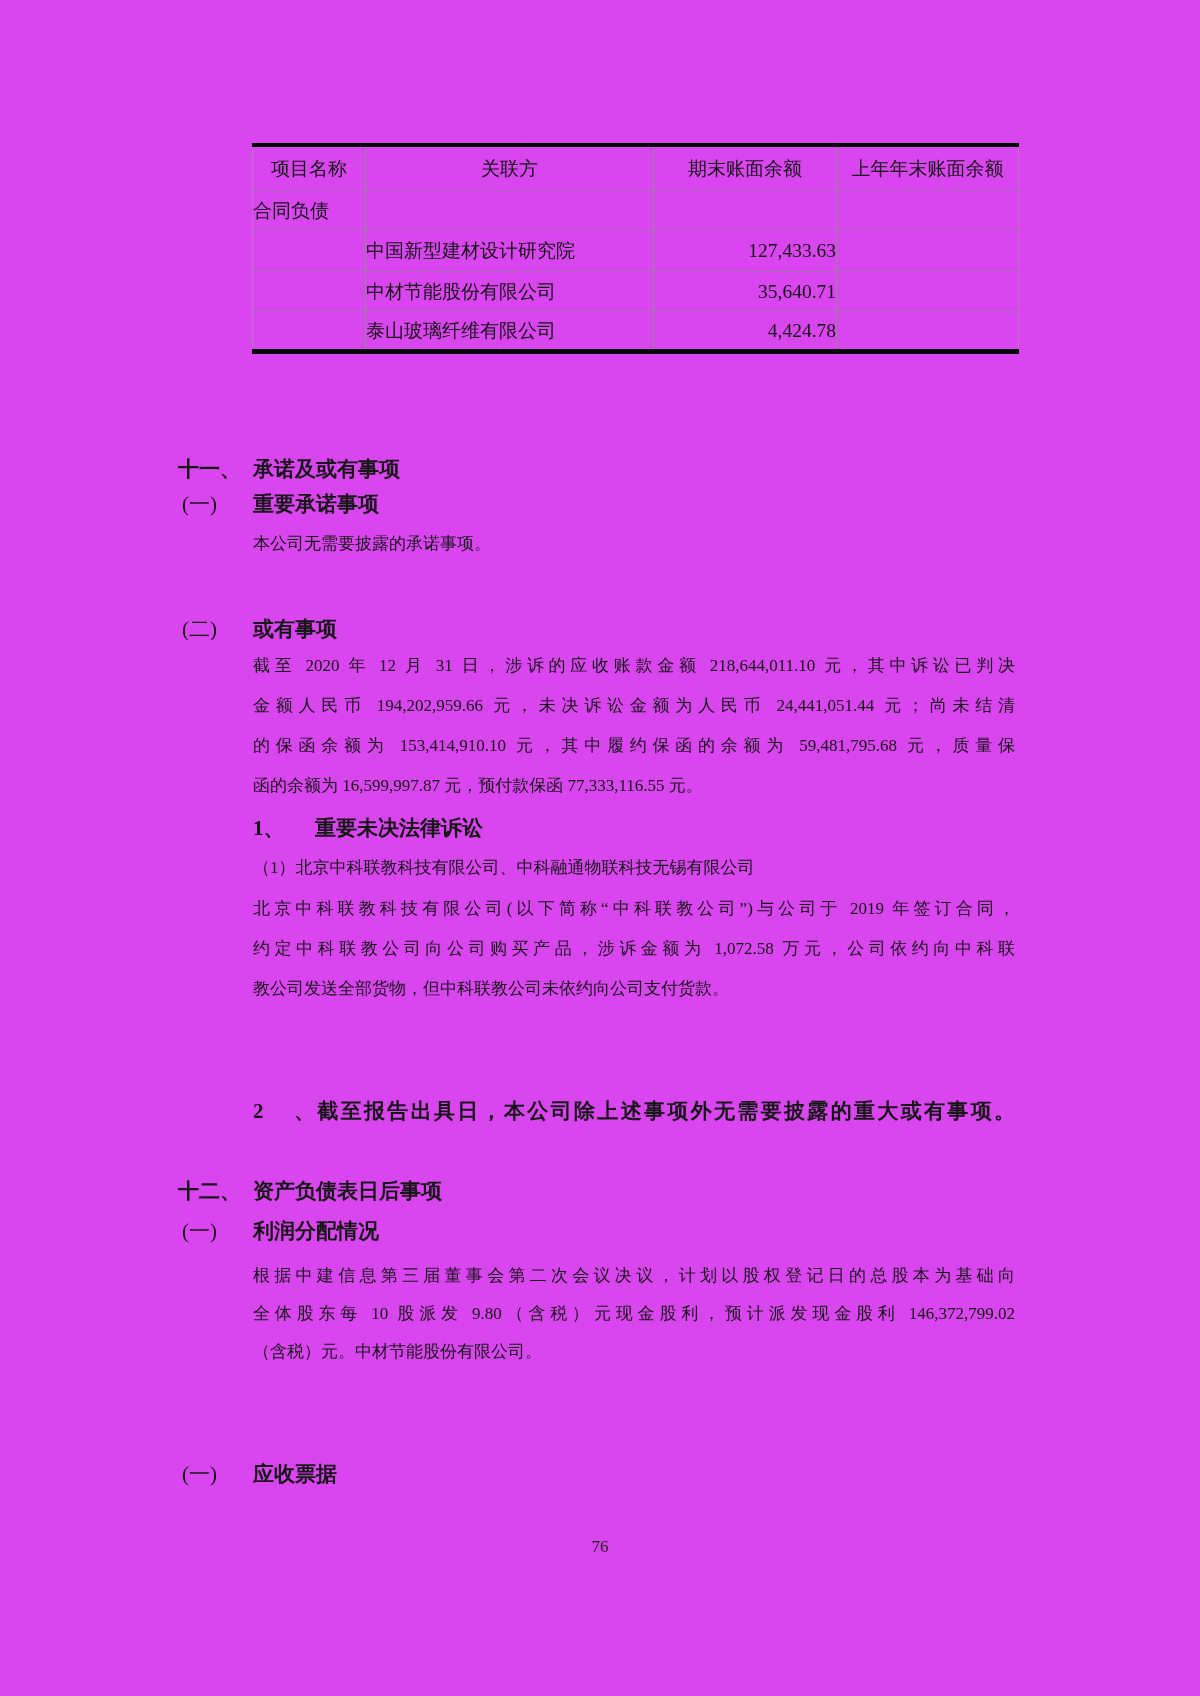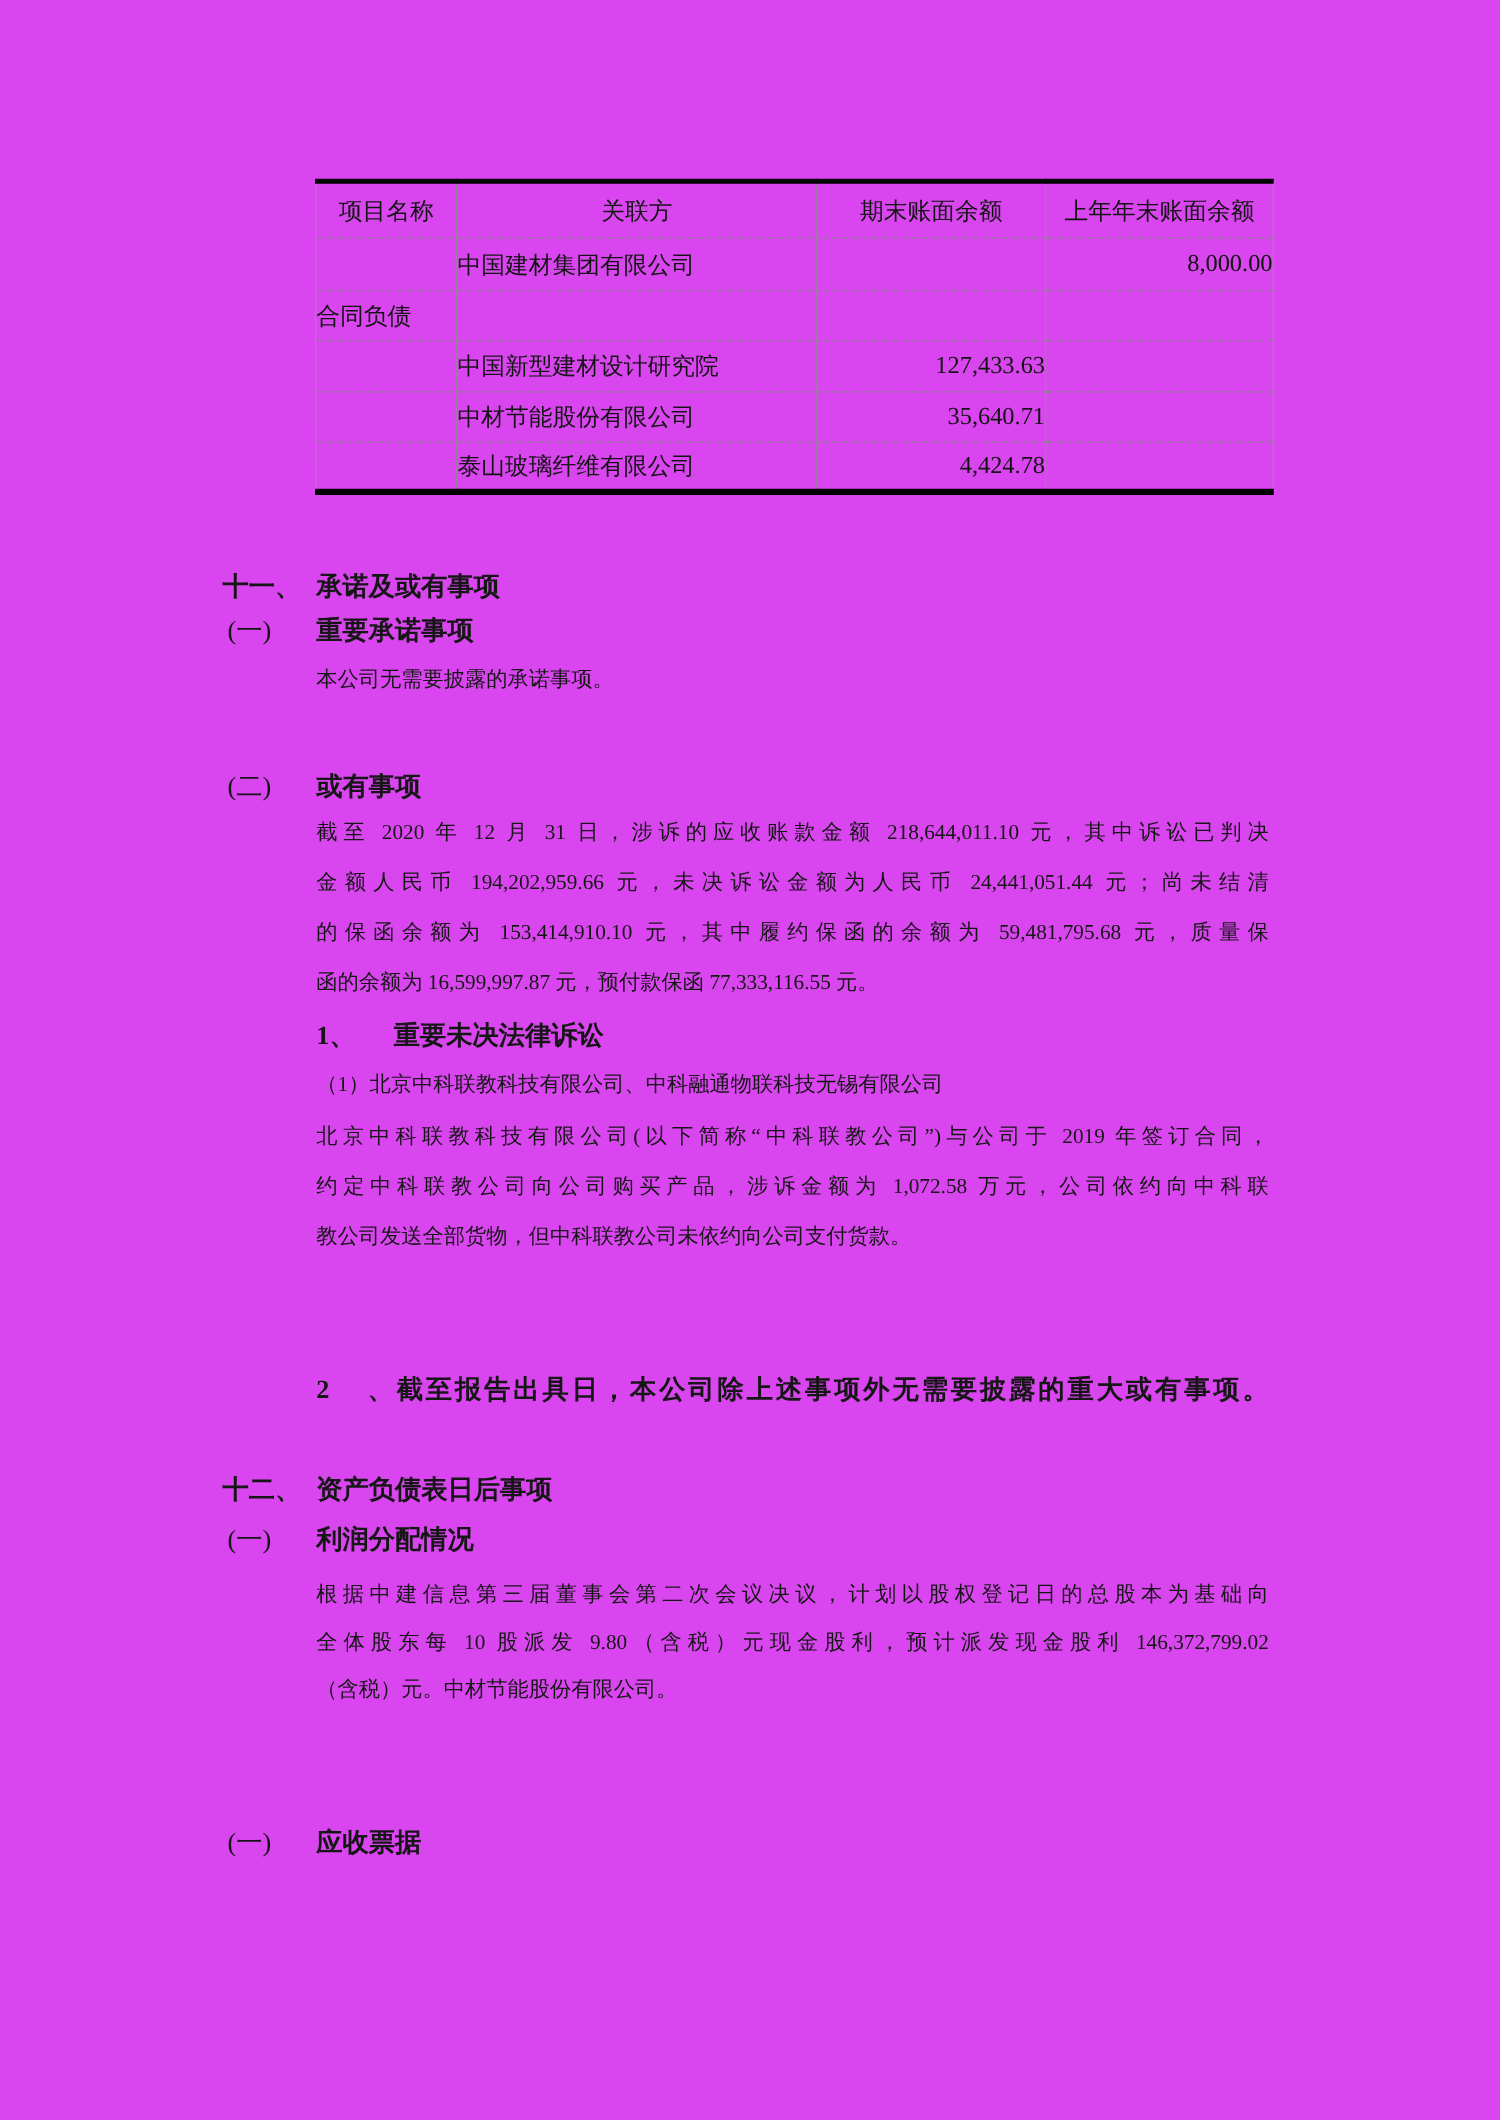--- a/index.html
+++ b/index.html
@@ -53,26 +53,20 @@
     </colgroup>
     <thead>
       <tr>
         <th>项目名称</th>
         <th>关联方</th>
         <th>期末账面余额</th>
         <th>上年年末账面余额</th>
       </tr>
     </thead>
     <tbody>
-      <tr style="height:42px">
-        <td class="c-item"></td>
-        <td class="c-name">中国建材集团有限公司</td>
-        <td class="c-num"></td>
-        <td class="c-num c-num4">8,000.00</td>
-      </tr>
       <tr style="height:40px">
         <td class="c-item">合同负债</td>
         <td class="c-name"></td>
         <td class="c-num"></td>
         <td class="c-num c-num4"></td>
       </tr>
       <tr style="height:41px">
         <td class="c-item"></td>
         <td class="c-name">中国新型建材设计研究院</td>
         <td class="c-num">127,433.63</td>
@@ -147,14 +141,15 @@
     <div class="pl stretch">根据中建信息第三届董事会第二次会议决议，计划以股权登记日的总股本为基础向</div>
     <div class="pl stretch">全体股东每 10 股派发 9.80（含税）元现金股利，预计派发现金股利 146,372,799.02</div>
     <div class="pl">（含税）元。中材节能股份有限公司。</div>
   </div>
 
 
   <div class="sub" style="top:1454px">
     <span class="sub-num">(一)</span><span class="sub-title">应收票据</span>
   </div>
 
+  <div class="page-num">76</div>
 
 </div>
 
 </body></html>

